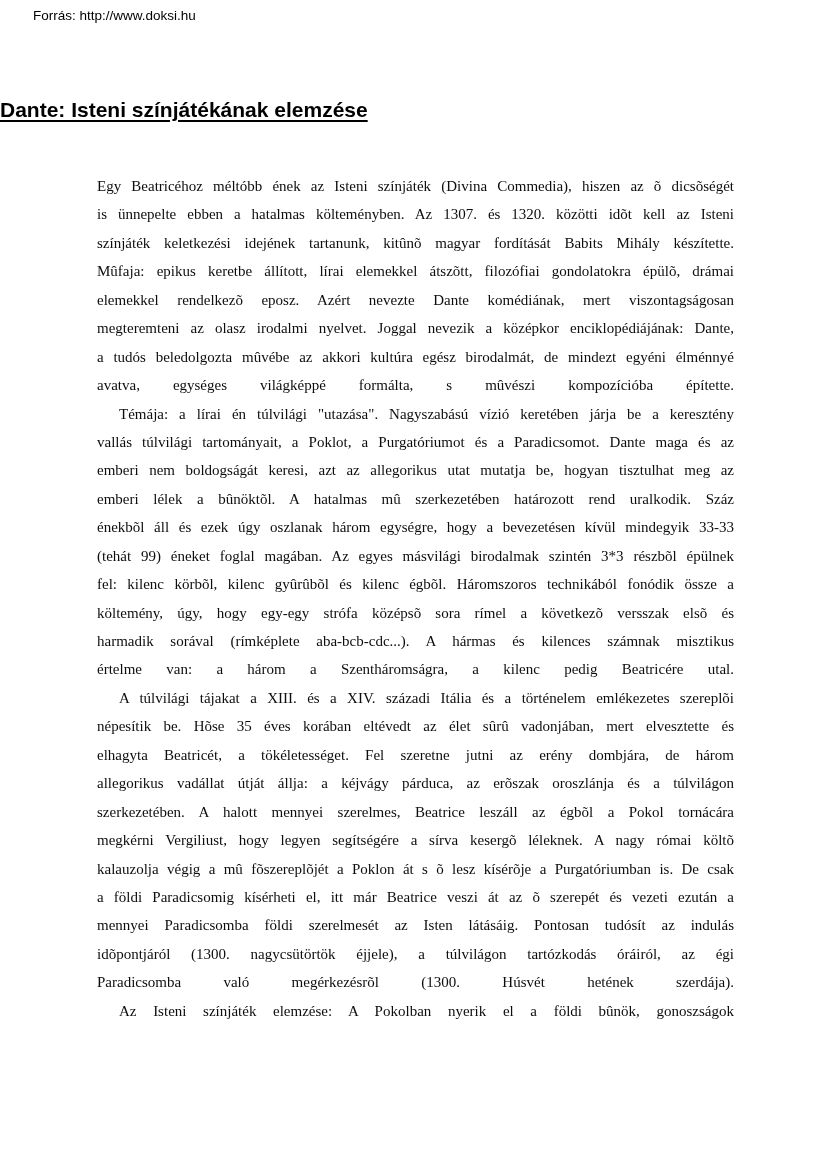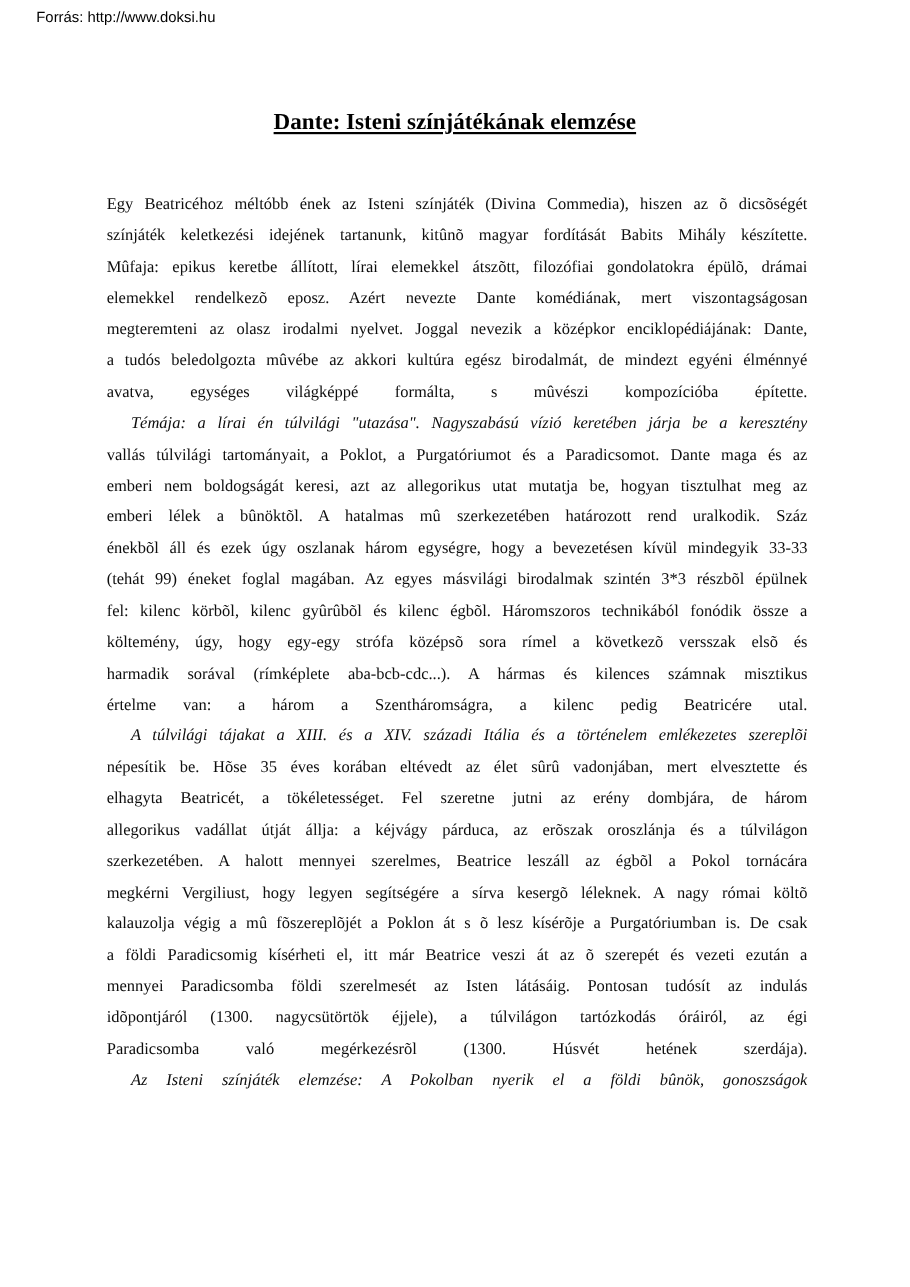--- a/index.html
+++ b/index.html
@@ -24,22 +24,22 @@
     font-size: 13.5px;
     color: #000000;
     white-space: nowrap;
   }
   .doc-title {
     position: absolute;
     left: 0;
     top: 98px;
     width: 827px;
     margin: 0;
-    text-align: center;
-    font-family: Liberation Serif, serif;
+    text-align: left;
+    font-family: Liberation Sans, sans-serif;
     font-size: 21px;
     font-weight: bold;
     text-decoration: underline;
     text-underline-offset: 3px;
     color: #000000;
   }
   .doc-body {
     position: absolute;
     left: 97px;
     top: 172px;
@@ -50,31 +50,31 @@
     color: #0d0d0d;
   }
   .line {
     text-align: justify;
     text-align-last: justify;
     height: 28.45px;
     overflow: hidden;
   }
   .line.indent {
     text-indent: 22px;
-    font-style: italic;
   }
 </style>
 </head>
 <body>
 
 <div class="page">
   <div class="source-header">Forrás: http://www.doksi.hu</div>
   <h1 class="doc-title">Dante: Isteni színjátékának elemzése</h1>
   <div class="doc-body">
       <div class="line">Egy Beatricéhoz méltóbb ének az Isteni színjáték (Divina Commedia), hiszen az õ dicsõségét</div>
+      <div class="line">is ünnepelte ebben a hatalmas költeményben. Az 1307. és 1320. közötti idõt kell az Isteni</div>
       <div class="line">színjáték keletkezési idejének tartanunk, kitûnõ magyar fordítását Babits Mihály készítette.</div>
       <div class="line">Mûfaja: epikus keretbe állított, lírai elemekkel átszõtt, filozófiai gondolatokra épülõ, drámai</div>
       <div class="line">elemekkel rendelkezõ eposz. Azért nevezte Dante komédiának, mert viszontagságosan</div>
       <div class="line">megteremteni az olasz irodalmi nyelvet. Joggal nevezik a középkor enciklopédiájának: Dante,</div>
       <div class="line">a tudós beledolgozta mûvébe az akkori kultúra egész birodalmát, de mindezt egyéni élménnyé</div>
       <div class="line">avatva, egységes világképpé formálta, s mûvészi kompozícióba építette.</div>
       <div class="line indent">Témája: a lírai én túlvilági "utazása". Nagyszabású vízió keretében járja be a keresztény</div>
       <div class="line">vallás túlvilági tartományait, a Poklot, a Purgatóriumot és a Paradicsomot. Dante maga és az</div>
       <div class="line">emberi nem boldogságát keresi, azt az allegorikus utat mutatja be, hogyan tisztulhat meg az</div>
       <div class="line">emberi lélek a bûnöktõl. A hatalmas mû szerkezetében határozott rend uralkodik. Száz</div>

